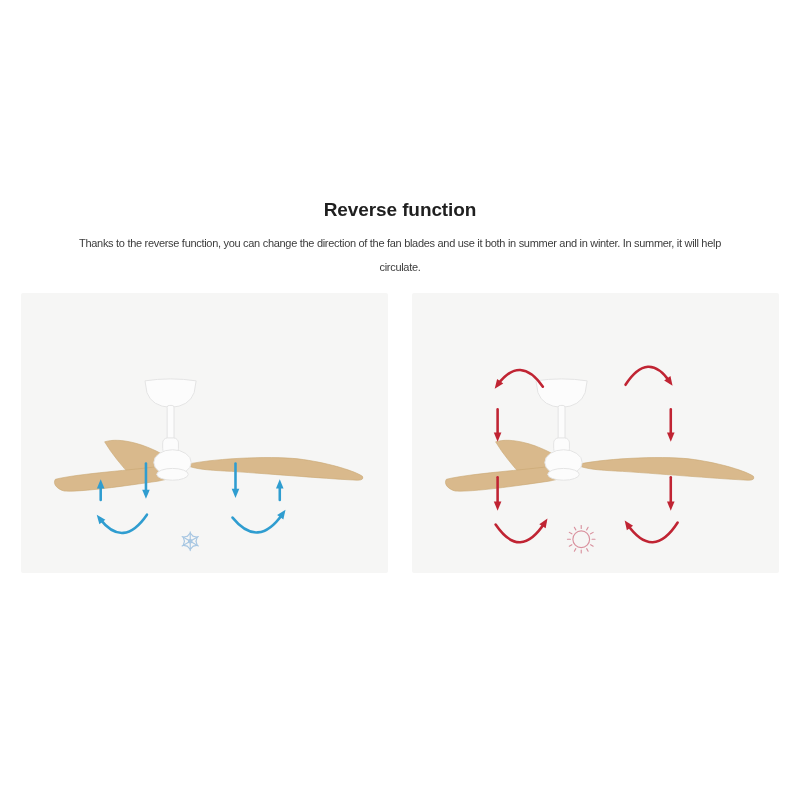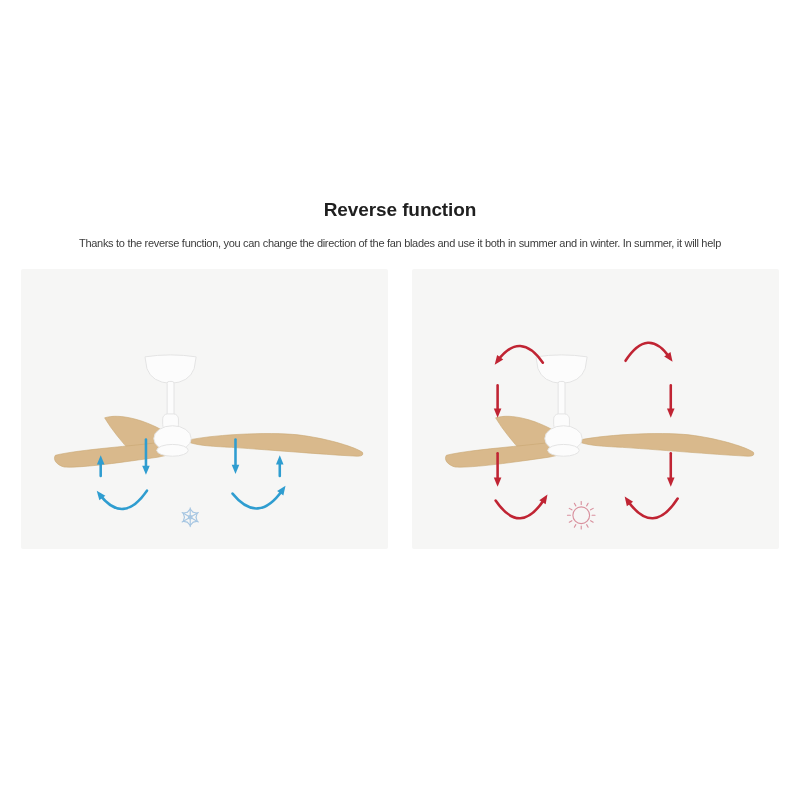--- a/index.html
+++ b/index.html
@@ -61,20 +61,21 @@
         <ellipse class="fw" cx="154" cy="182" rx="16" ry="6" fill="#fcfcfc"></ellipse>
       </g>
     </defs>
   </svg>
 
   <div class="section">
     <h2 class="section-title">Reverse function</h2>
 
     <div class="section-desc">
       <div class="desc-line">Thanks to the reverse function, you can change the direction of the fan blades and use it both in summer and in winter. In summer, it will help</div>
+      <div class="desc-line">circulate.</div>
     </div>
 
     <div class="cards">
 
       <div class="card" style="background-color: rgb(246, 246, 245);">
         <svg viewBox="0 0 373 280" preserveAspectRatio="xMidYMid meet">
           <use href="#fan-graphic"></use>
 
           <g class="flow" stroke="#2f9dd0">
             <line x1="81" y1="208" x2="81" y2="192" marker-end="url(#ah-summer)"></line>

